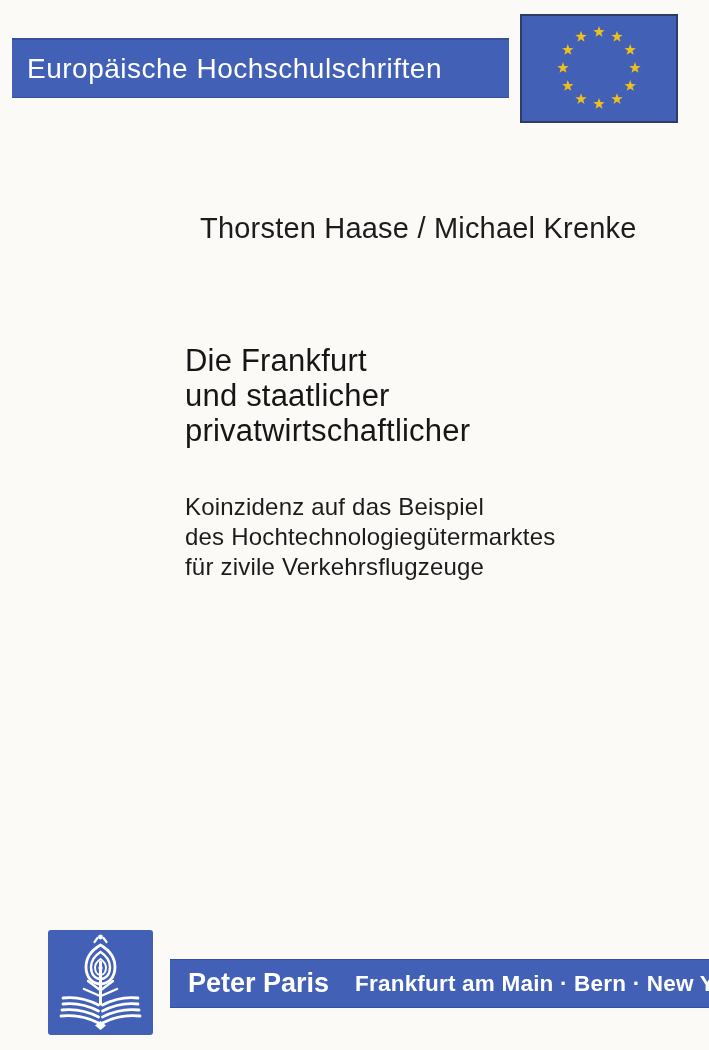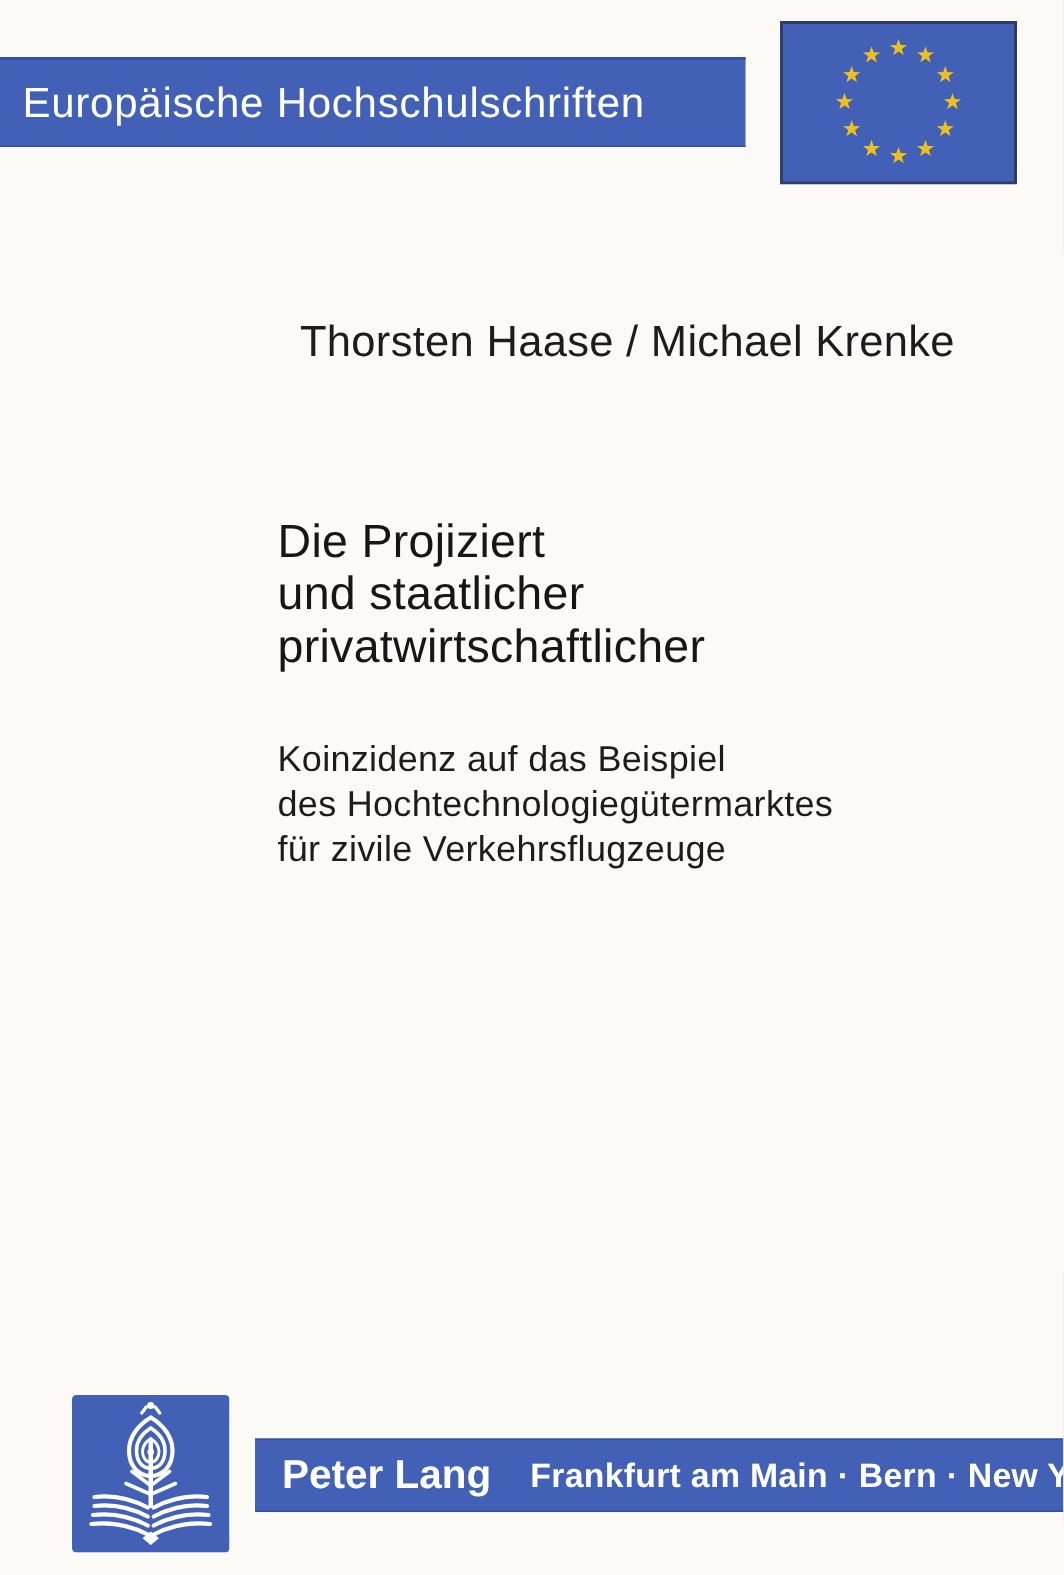--- a/index.html
+++ b/index.html
@@ -13,21 +13,21 @@
     width: 709px;
     height: 1050px;
     background: #fbfaf7;
     overflow: hidden;
     margin: 0 auto;
   }
 
   
   .series-banner {
     position: absolute;
-    left: 0;
+    left: 12px;
     top: 38px;
     width: 497px;
     height: 60px;
     background: #4160b6;
     border-top: 2px solid #35509e;
     border-bottom: 1px solid #35509e;
     display: flex;
     align-items: center;
     box-sizing: border-box;
   }
@@ -142,21 +142,21 @@
       <use href="#star" transform="translate(47.8,72)"></use>
       <use href="#star" transform="translate(43,54)"></use>
       <use href="#star" transform="translate(47.8,36)"></use>
       <use href="#star" transform="translate(61,22.8)"></use>
     </svg>
   </div>
 
   <div class="authors">Thorsten Haase / Michael Krenke</div>
 
   <div class="book-title">
-    <div>Die Projiziert</div>
+    <div>Die Frankfurt</div>
     <div>und staatlicher</div>
     <div>privatwirtschaftlicher</div>
   </div>
 
   <div class="book-subtitle">
     <div>Koinzidenz auf das Beispiel</div>
     <div>des Hochtechnologiegütermarktes</div>
     <div>für zivile Verkehrsflugzeuge</div>
   </div>
 
@@ -188,17 +188,17 @@
         <path d="M46.5,12 L49.5,8" stroke-width="2.2"></path>
         <path d="M58.5,12 L55.5,8" stroke-width="2.2"></path>
       </g>
       <circle cx="52.5" cy="38" r="2.2" fill="#ffffff"></circle>
       <circle cx="52.5" cy="7" r="2.4" fill="#ffffff"></circle>
       <path d="M52.5,91 l5.5,4.5 l-5.5,4.5 l-5.5,-4.5 Z" fill="#ffffff"></path>
     </svg>
   </div>
 
   <div class="publisher-banner">
-    <span class="publisher-name">Peter Lang</span>
+    <span class="publisher-name">Peter Paris</span>
     <span class="publisher-cities">Frankfurt am Main · Bern · New York · Paris</span>
   </div>
 
 </div>
 
 </body></html>

